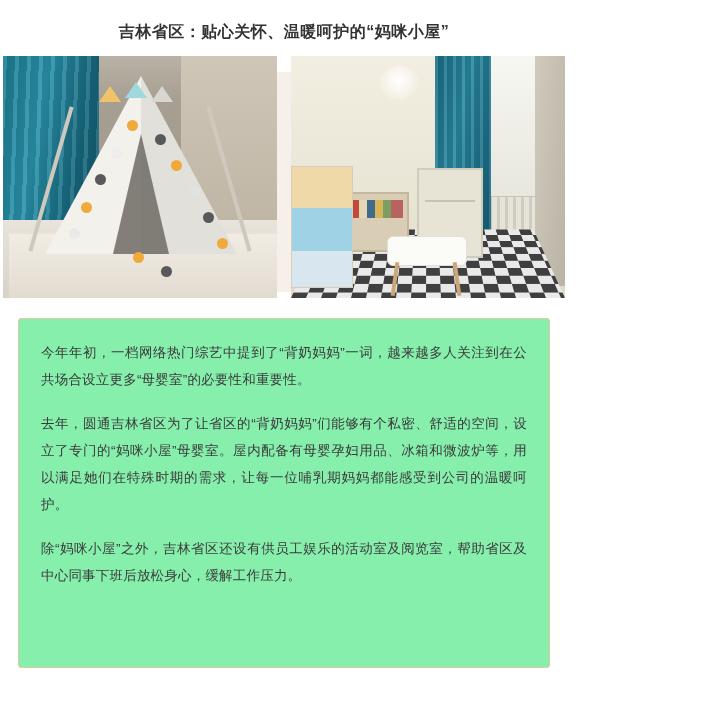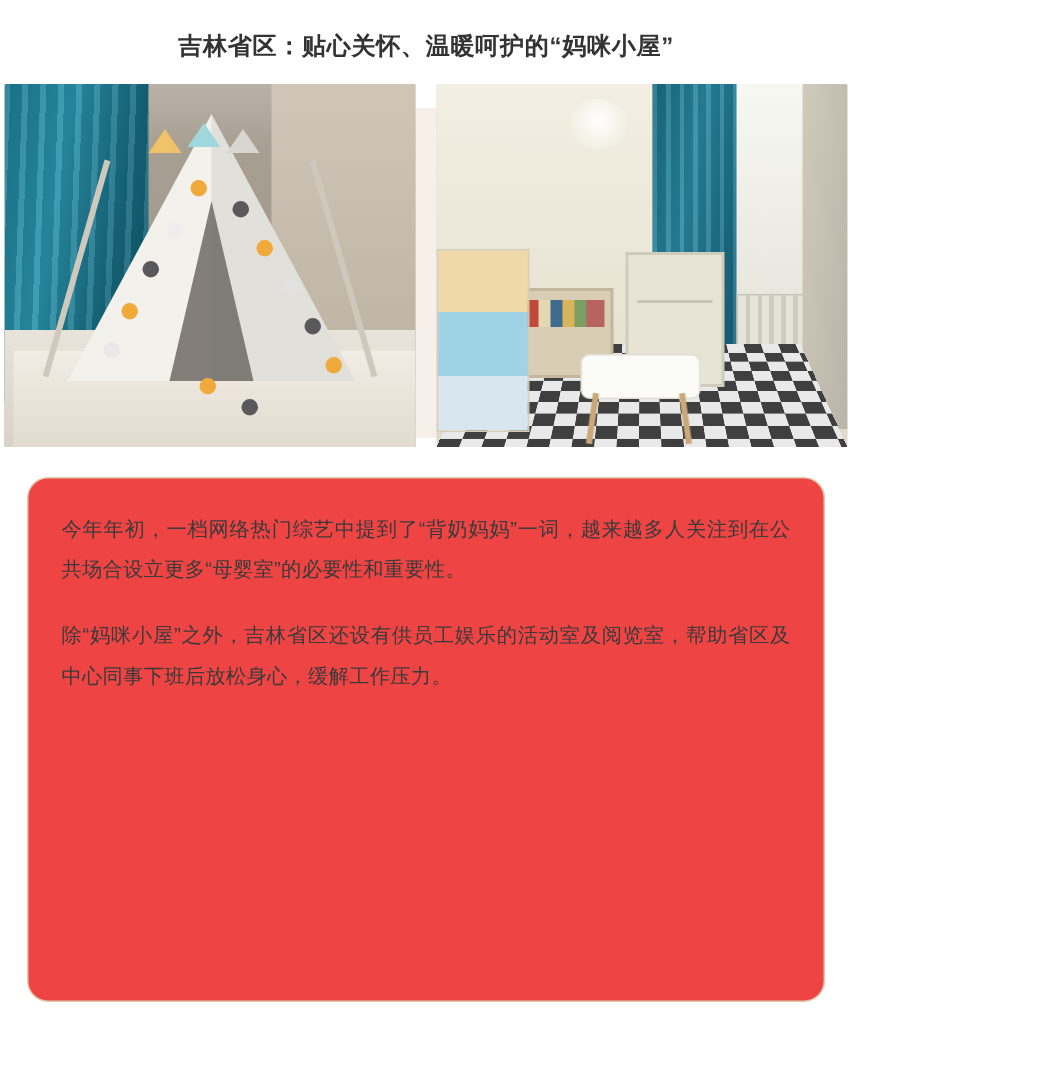--- a/index.html
+++ b/index.html
@@ -187,22 +187,22 @@
   }
   .p2-lamp {
     position: absolute; left: 88px; top: 10px; width: 40px; height: 36px;
     background: radial-gradient(circle at 50% 40%, #ffffff 0%, #f3f0e4 60%, #e4e0d0 100%);
     border-radius: 50%;
   }
   
   .article {
     margin: 12px 18px 0 18px;
     border: 1px solid #e0c9a6;
-    border-radius: 14px;
-    background: #ef4444;
+    border-radius: 3px;
+    background: #86efac;
     padding: 20px 22px 18px 22px;
     box-sizing: border-box;
     height: 350px;
   }
   .article p {
     margin: 0 0 17px 0;
     font-size: 13.5px;
     line-height: 2.0;
     color: #3a3a3a;
     text-align: justify;
@@ -270,16 +270,17 @@
         <div class="p2-leg" style="left:102px;transform:rotate(8deg);"></div>
         <div class="p2-leg" style="left:164px;transform:rotate(-8deg);"></div>
         <div class="p2-panel"></div>
       </div>
 
     </div>
   </div>
 
   <div class="article">
     <p>今年年初，一档网络热门综艺中提到了“背奶妈妈”一词，越来越多人关注到在公共场合设立更多“母婴室”的必要性和重要性。</p>
+    <p>去年，圆通吉林省区为了让省区的“背奶妈妈”们能够有个私密、舒适的空间，设立了专门的“妈咪小屋”母婴室。屋内配备有母婴孕妇用品、冰箱和微波炉等，用以满足她们在特殊时期的需求，让每一位哺乳期妈妈都能感受到公司的温暖呵护。</p>
     <p>除“妈咪小屋”之外，吉林省区还设有供员工娱乐的活动室及阅览室，帮助省区及中心同事下班后放松身心，缓解工作压力。</p>
   </div>
 
 </div>
 
 </body></html>

